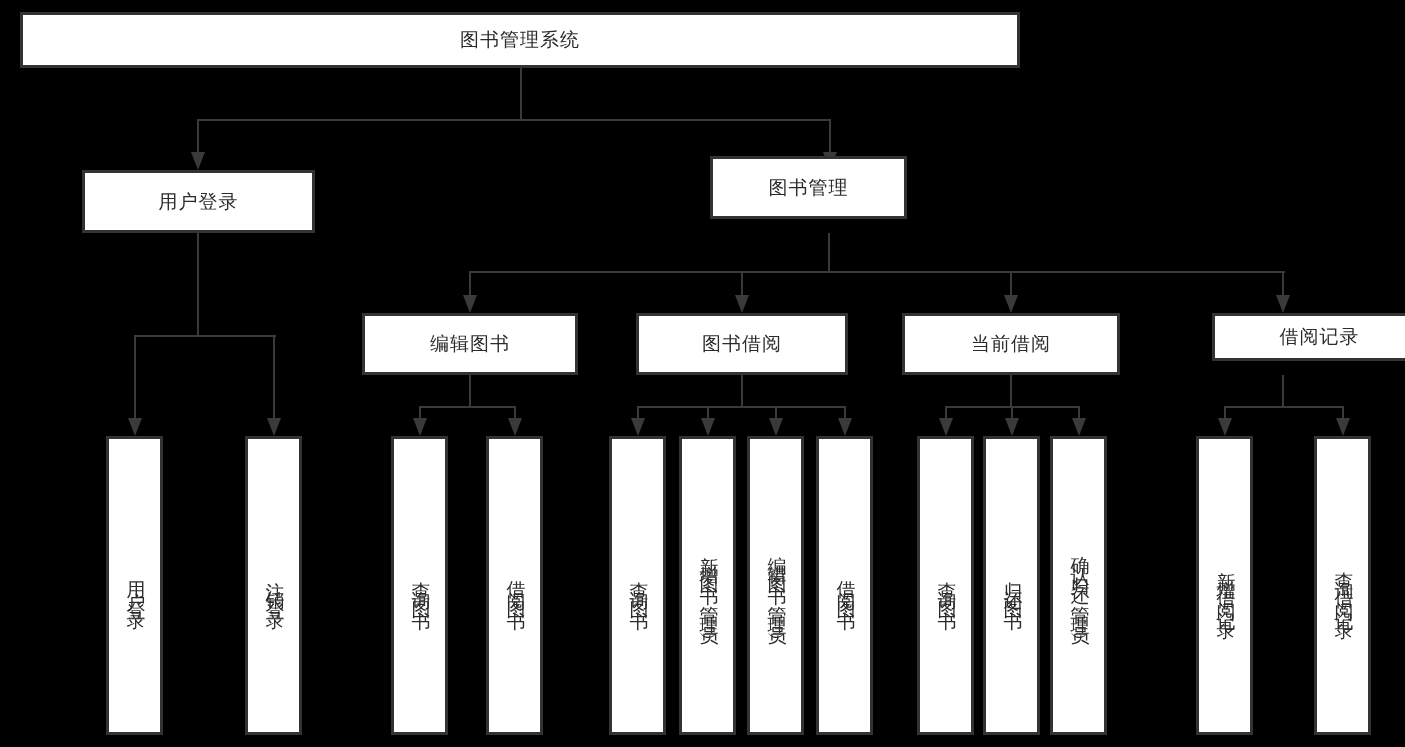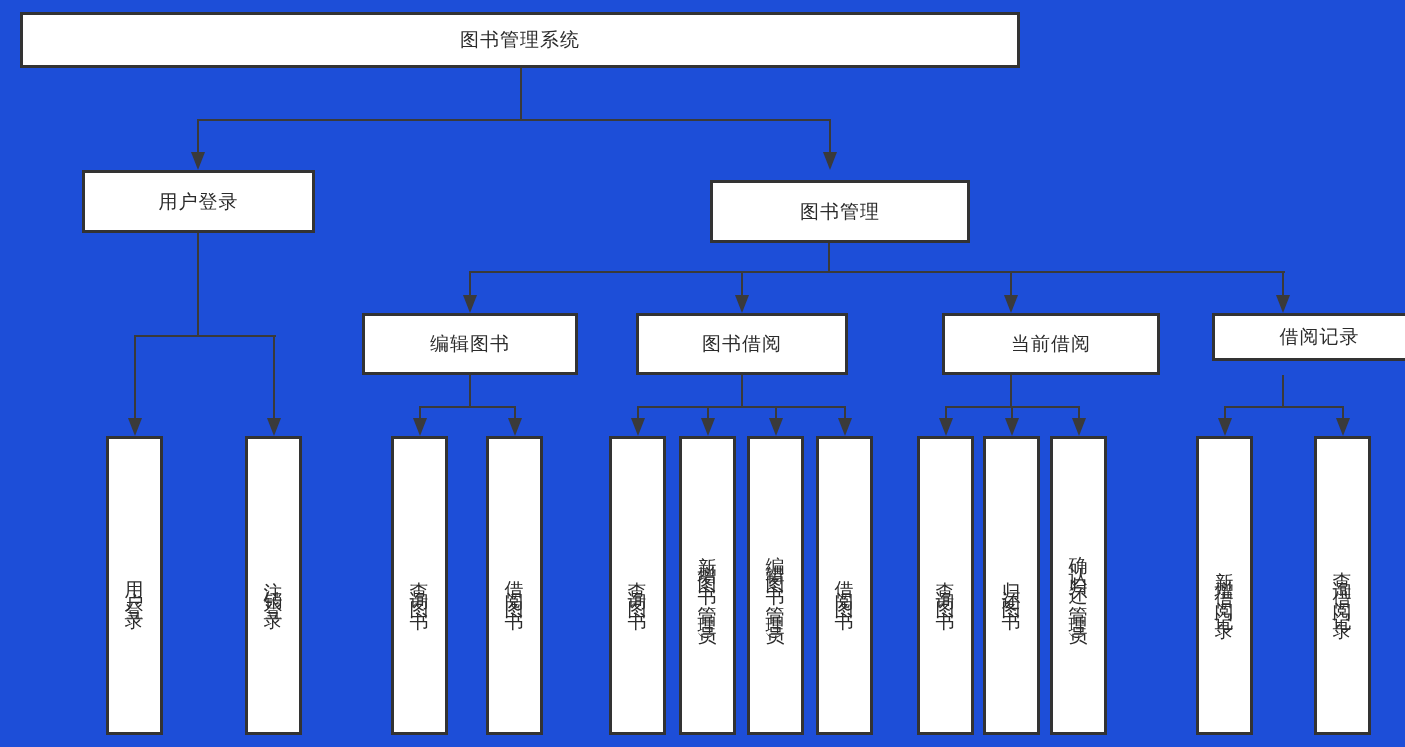--- a/index.html
+++ b/index.html
@@ -1,20 +1,20 @@
 <!DOCTYPE html>
 <html><head>
 <meta charset="utf-8">
 <style>
   html,body{margin:0;padding:0;background:#ffffff;}
   #canvas{
     position:relative;
     width:1405px;height:747px;
-    background:#1d4ed8;
-    font-family:Liberation Serif, serif;
+    background:#000000;
+    font-family:Liberation Mono, monospace;
     overflow:hidden;
   }
   .box{
     position:absolute;
     border:3px solid #333333;
     background:#ffffff;
     display:flex;align-items:center;justify-content:center;
     color:#2b2b2b;
     font-size:19px;
     letter-spacing:1px;
@@ -68,21 +68,21 @@
   <div class="vline" style="left:520px;top:68px;height:51px;"></div>
   <div class="hline" style="left:197px;top:119px;width:634px;"></div>
   <div class="vline" style="left:197px;top:119px;height:34px;"></div>
   <div class="arrow" style="left:191px;top:152px;"></div>
   <div class="vline" style="left:829px;top:119px;height:34px;"></div>
   <div class="arrow" style="left:823px;top:152px;"></div>
 
   <div class="box" style="left:82px;top:170px;width:233px;height:63px;">
     <span>用户登录</span>
   </div>
-  <div class="box" style="left:710px;top:180px;width:260px;height:63px;">
+  <div class="box" style="left:710px;top:156px;width:197px;height:63px;">
     <span>图书管理</span>
   </div>
 
   <div class="vline" style="left:197px;top:233px;height:104px;"></div>
   <div class="hline" style="left:134px;top:335px;width:142px;"></div>
   <div class="vline" style="left:134px;top:335px;height:83px;"></div>
   <div class="arrow" style="left:128px;top:418px;"></div>
   <div class="vline" style="left:273px;top:335px;height:83px;"></div>
   <div class="arrow" style="left:267px;top:418px;"></div>
 
@@ -96,21 +96,21 @@
   <div class="arrow" style="left:1004px;top:295px;"></div>
   <div class="vline" style="left:1282px;top:271px;height:26px;"></div>
   <div class="arrow" style="left:1276px;top:295px;"></div>
 
   <div class="box" style="left:362px;top:313px;width:216px;height:62px;">
     <span>编辑图书</span>
   </div>
   <div class="box" style="left:636px;top:313px;width:212px;height:62px;">
     <span>图书借阅</span>
   </div>
-  <div class="box" style="left:902px;top:313px;width:218px;height:62px;margin-left:40px;">
+  <div class="box" style="left:902px;top:313px;width:218px;height:62px;">
     <span>当前借阅</span>
   </div>
   <div class="box" style="left:1176px;top:313px;width:215px;height:48px;margin-left:36px;">
     <span>借阅记录</span>
   </div>
 
   <div class="vline" style="left:469px;top:375px;height:33px;"></div>
   <div class="hline" style="left:419px;top:406px;width:97px;"></div>
   <div class="vline" style="left:419px;top:406px;height:12px;"></div>
   <div class="arrow" style="left:413px;top:418px;"></div>

